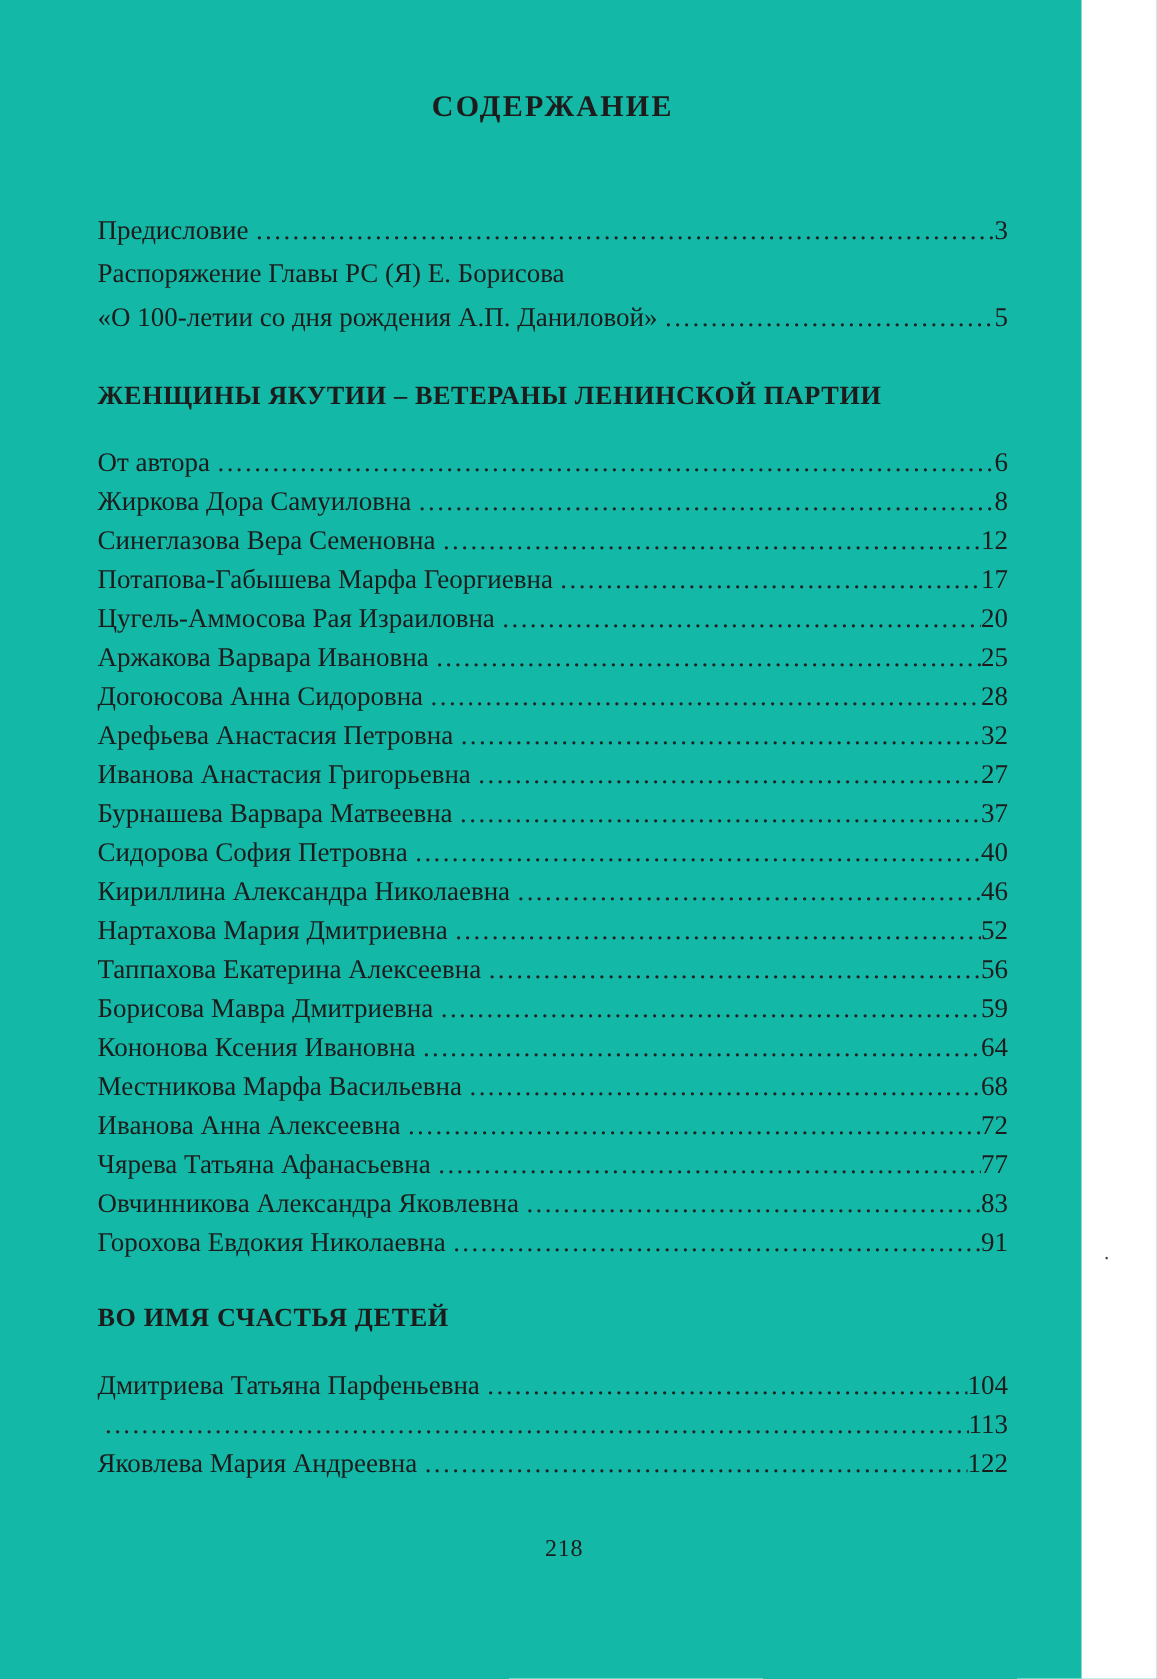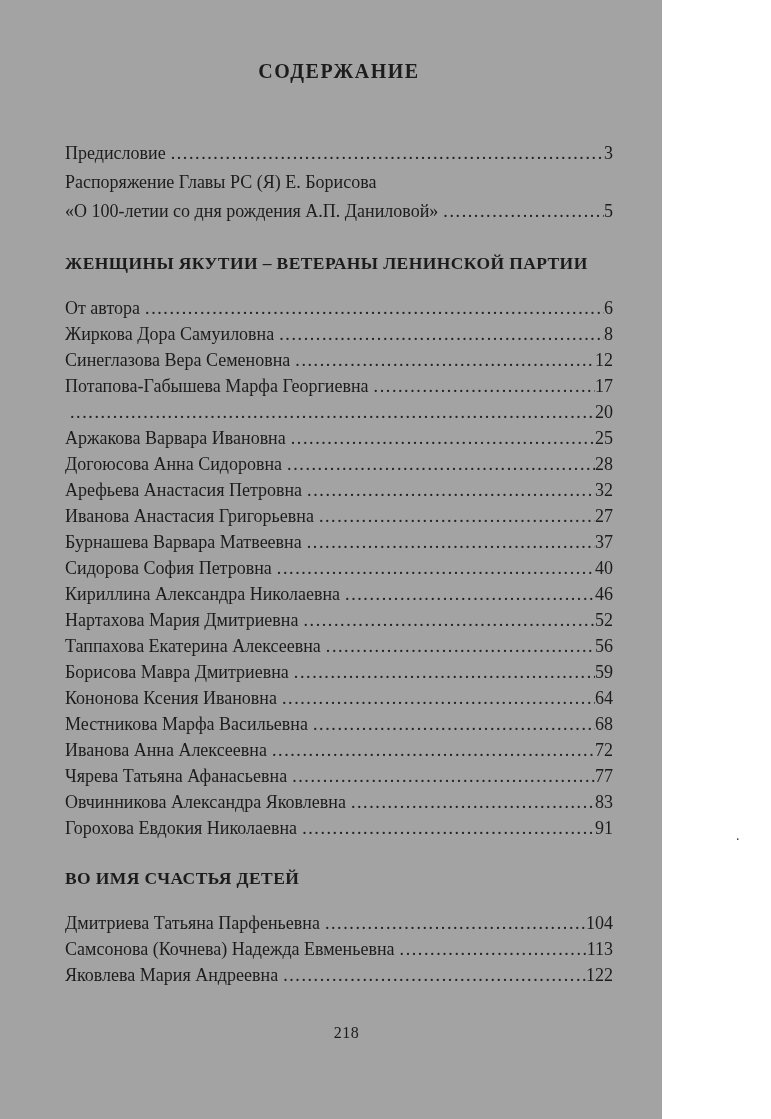--- a/index.html
+++ b/index.html
@@ -9,23 +9,23 @@
   }
   body {
     width: 771px;
     height: 1119px;
     font-family: "Liberation Serif", "DejaVu Serif", serif;
     color: #1c1c1c;
     overflow: hidden;
   }
   .page {
     position: relative;
-    width: 662px;
+    width: 721px;
     height: 1119px;
-    background: #a3a3a3;
+    background: #14b8a6;
   }
   .content {
     padding: 60px 49px 0 65px;
   }
   .doc-title {
     margin: 0 0 56px 0;
     text-align: center;
     font-size: 20px;
     font-weight: bold;
     letter-spacing: 1.5px;
@@ -128,20 +128,21 @@
             <span class="toc-label">Синеглазова Вера Семеновна</span>
             <span class="toc-dots">............................................................................................................................................................................................................................</span>
             <span class="toc-page">12</span>
           </div>
           <div class="toc-row">
             <span class="toc-label">Потапова-Габышева Марфа Георгиевна</span>
             <span class="toc-dots">............................................................................................................................................................................................................................</span>
             <span class="toc-page">17</span>
           </div>
           <div class="toc-row">
+            <span class="toc-label">Цугель-Аммосова Рая Израиловна</span>
             <span class="toc-dots">............................................................................................................................................................................................................................</span>
             <span class="toc-page">20</span>
           </div>
           <div class="toc-row">
             <span class="toc-label">Аржакова Варвара Ивановна</span>
             <span class="toc-dots">............................................................................................................................................................................................................................</span>
             <span class="toc-page">25</span>
           </div>
           <div class="toc-row">
             <span class="toc-label">Догоюсова Анна Сидоровна</span>
@@ -220,21 +221,20 @@
           </div>
         </div>
         <div class="section">
           <div class="section-heading">ВО ИМЯ СЧАСТЬЯ ДЕТЕЙ</div>
           <div class="toc-row">
             <span class="toc-label">Дмитриева Татьяна Парфеньевна</span>
             <span class="toc-dots">............................................................................................................................................................................................................................</span>
             <span class="toc-page">104</span>
           </div>
           <div class="toc-row">
-            <span class="toc-label">Самсонова (Кочнева) Надежда Евменьевна</span>
             <span class="toc-dots">............................................................................................................................................................................................................................</span>
             <span class="toc-page">113</span>
           </div>
           <div class="toc-row">
             <span class="toc-label">Яковлева Мария Андреевна</span>
             <span class="toc-dots">............................................................................................................................................................................................................................</span>
             <span class="toc-page">122</span>
           </div>
         </div>
       </div>

